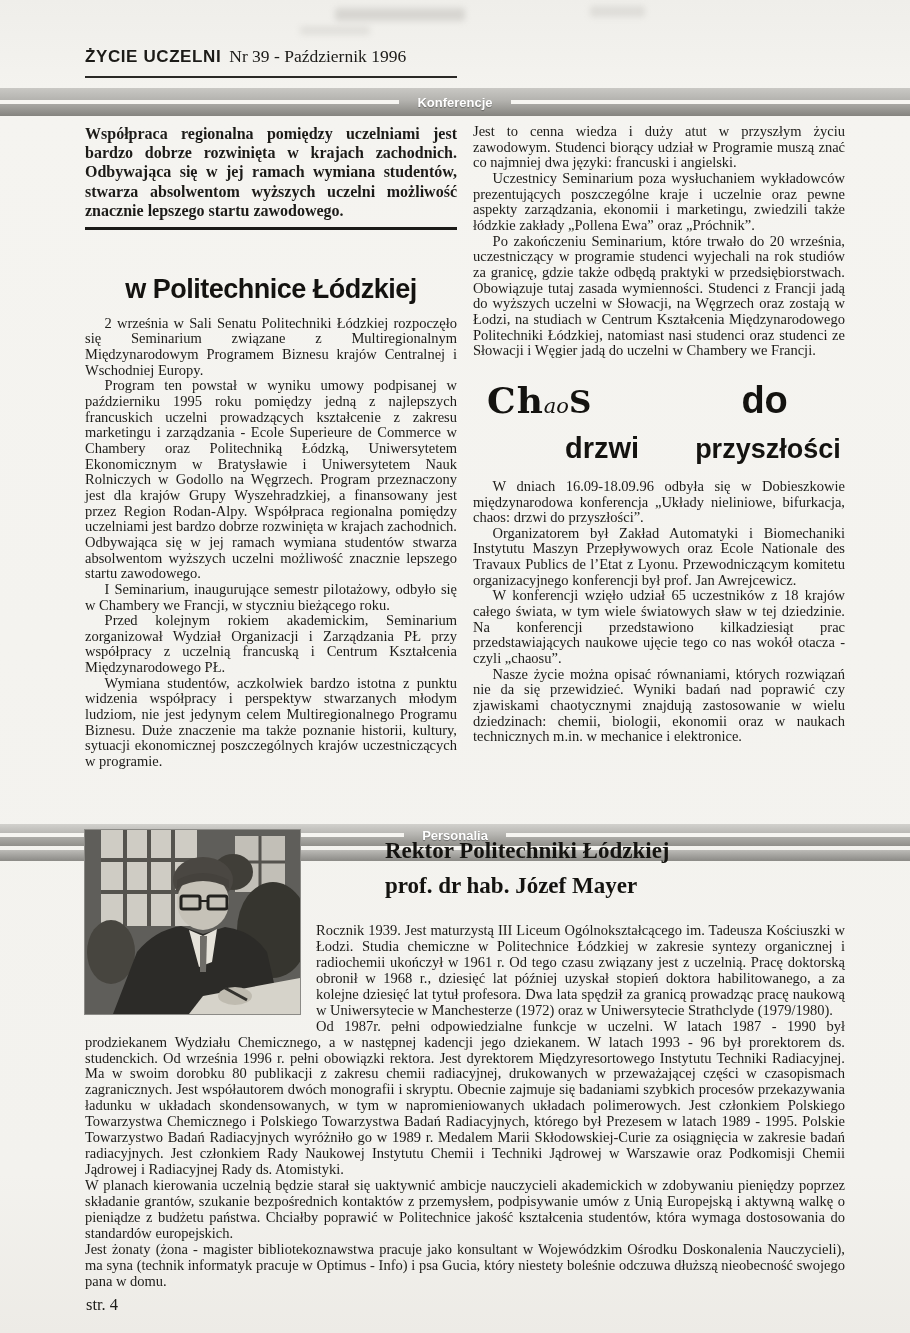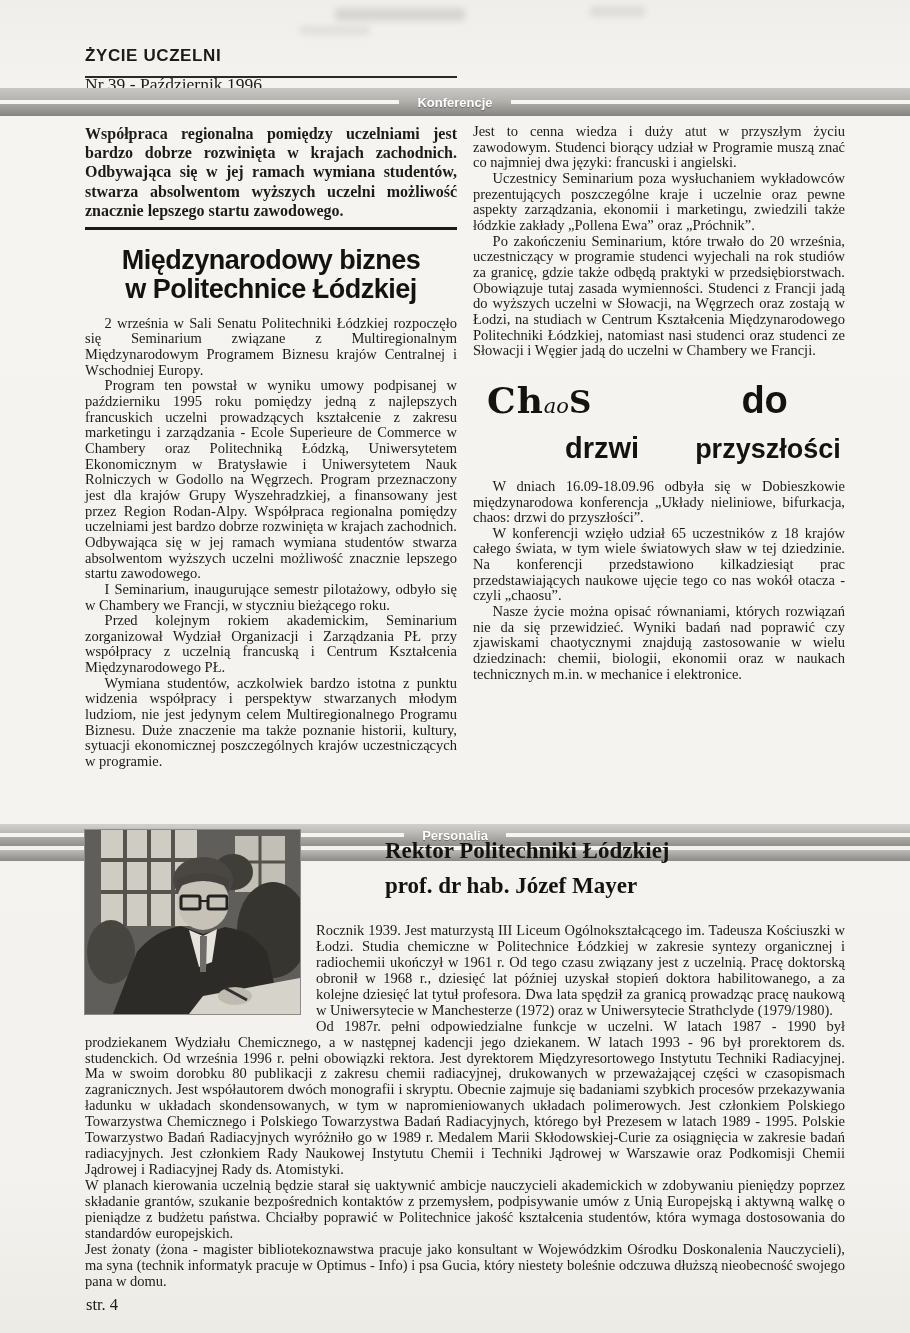--- a/index.html
+++ b/index.html
@@ -5,21 +5,21 @@
   html,body { margin:0; padding:0; background:#d8d6d2; }
   .page {
     position:relative; width:910px; height:1333px; margin:0 auto;
     background:linear-gradient(180deg,#efeeea 0%, #f5f4f0 8%, #f3f2ee 88%, #edebe6 100%);
     font-family:"Liberation Serif", serif; color:#1c1b18; overflow:hidden;
     box-sizing:border-box;
   }
   .ghost { position:absolute; background:#a9a7a2; opacity:.35; filter:blur(3px); border-radius:2px; }
 
   
-  .masthead { position:absolute; top:46px; left:85px; right:65px; display:flex; align-items:flex-start; gap:8px;flex-direction:column; }
+  .masthead { position:absolute; top:46px; left:85px; right:65px; display:flex; align-items:flex-end; gap:8px; }
   .mast-title { font-family:"Liberation Sans", sans-serif; font-weight:700; font-size:17px; letter-spacing:.6px; }
   .mast-issue { font-size:17.5px; }
   .mast-rule { position:absolute; top:76px; left:85px; width:372px; height:2px; background:#2a2926; }
 
   
   .band-wrap { position:absolute; left:0; right:0; }
   .band { display:flex; align-items:center; height:28px;
           background:linear-gradient(180deg,#c9c8c4 0%, #b3b2ae 45%, #85847f 100%); }
   .band-line { flex:1; height:4px; background:#f6f5f1; }
   .band-label { padding:0 18px; color:#fff; font-family:"Liberation Sans", sans-serif;
@@ -80,21 +80,21 @@
       <span class="band-label">Konferencje</span>
       <span class="band-line"></span>
     </div>
   </div>
 
   <div class="columns">
     <div class="col">
       <p class="lead">Współpraca regionalna pomiędzy uczelniami jest bardzo dobrze rozwinięta w krajach zachodnich. Odbywająca się w jej ramach wymiana studentów, stwarza absolwentom wyższych uczelni możliwość znacznie lepszego startu zawodowego.</p>
       <div class="lead-rule"></div>
       <h1 class="article-title">
-        <span>Międzynarodowy biznes</span><br>
+        <br>
         <span>w Politechnice Łódzkiej</span>
       </h1>
       <p class="body indent">2 września w Sali Senatu Politechniki Łódzkiej rozpoczęło się Seminarium związane z Multiregionalnym Międzynarodowym Programem Biznesu krajów Centralnej i Wschodniej Europy.</p>
       <p class="body indent">Program ten powstał w wyniku umowy podpisanej w październiku 1995 roku pomiędzy jedną z najlepszych francuskich uczelni prowadzących kształcenie z zakresu marketingu i zarządzania - Ecole Superieure de Commerce w Chambery oraz Politechniką Łódzką, Uniwersytetem Ekonomicznym w Bratysławie i Uniwersytetem Nauk Rolniczych w Godollo na Węgrzech. Program przeznaczony jest dla krajów Grupy Wyszehradzkiej, a finansowany jest przez Region Rodan-Alpy. Współpraca regionalna pomiędzy uczelniami jest bardzo dobrze rozwinięta w krajach zachodnich. Odbywająca się w jej ramach wymiana studentów stwarza absolwentom wyższych uczelni możliwość znacznie lepszego startu zawodowego.</p>
       <p class="body indent">I Seminarium, inaugurujące semestr pilotażowy, odbyło się w Chambery we Francji, w styczniu bieżącego roku.</p>
       <p class="body indent">Przed kolejnym rokiem akademickim, Seminarium zorganizował Wydział Organizacji i Zarządzania PŁ przy współpracy z uczelnią francuską i Centrum Kształcenia Międzynarodowego PŁ.</p>
       <p class="body indent">Wymiana studentów, aczkolwiek bardzo istotna z punktu widzenia współpracy i perspektyw stwarzanych młodym ludziom, nie jest jedynym celem Multiregionalnego Programu Biznesu. Duże znaczenie ma także poznanie historii, kultury, sytuacji ekonomicznej poszczególnych krajów uczestniczących w programie.</p>
     </div>
 
     <div class="col">
@@ -109,20 +109,21 @@
           </span>
           <span class="c-do">do</span>
         </div>
         <div class="chaos-row2">
           <span class="c-drzwi">drzwi</span>
           <span class="c-przy">przyszłości</span>
         </div>
       </div>
 
       <p class="body indent">W dniach 16.09-18.09.96 odbyła się w Dobieszkowie międzynarodowa konferencja „Układy nieliniowe, bifurkacja, chaos: drzwi do przyszłości”.</p>
+      <p class="body indent">Organizatorem był Zakład Automatyki i Biomechaniki Instytutu Maszyn Przepływowych oraz Ecole Nationale des Travaux Publics de l’Etat z Lyonu. Przewodniczącym komitetu organizacyjnego konferencji był prof. Jan Awrejcewicz.</p>
       <p class="body indent">W konferencji wzięło udział 65 uczestników z 18 krajów całego świata, w tym wiele światowych sław w tej dziedzinie. Na konferencji przedstawiono kilkadziesiąt prac przedstawiających naukowe ujęcie tego co nas wokół otacza - czyli „chaosu”.</p>
       <p class="body indent">Nasze życie można opisać równaniami, których rozwiązań nie da się przewidzieć. Wyniki badań nad poprawić czy zjawiskami chaotycznymi znajdują zastosowanie w wielu dziedzinach: chemii, biologii, ekonomii oraz w naukach technicznych m.in. w mechanice i elektronice.</p>
     </div>
   </div>
 
   <div class="band-wrap" style="top:824px;">
     <div class="band" style="height:22px; background:linear-gradient(180deg,#d2d1cd 0%, #b7b6b2 45%, #908f8a 100%);">
       <span class="band-line"></span>
       <span class="band-label">Personalia</span>
       <span class="band-line"></span>

